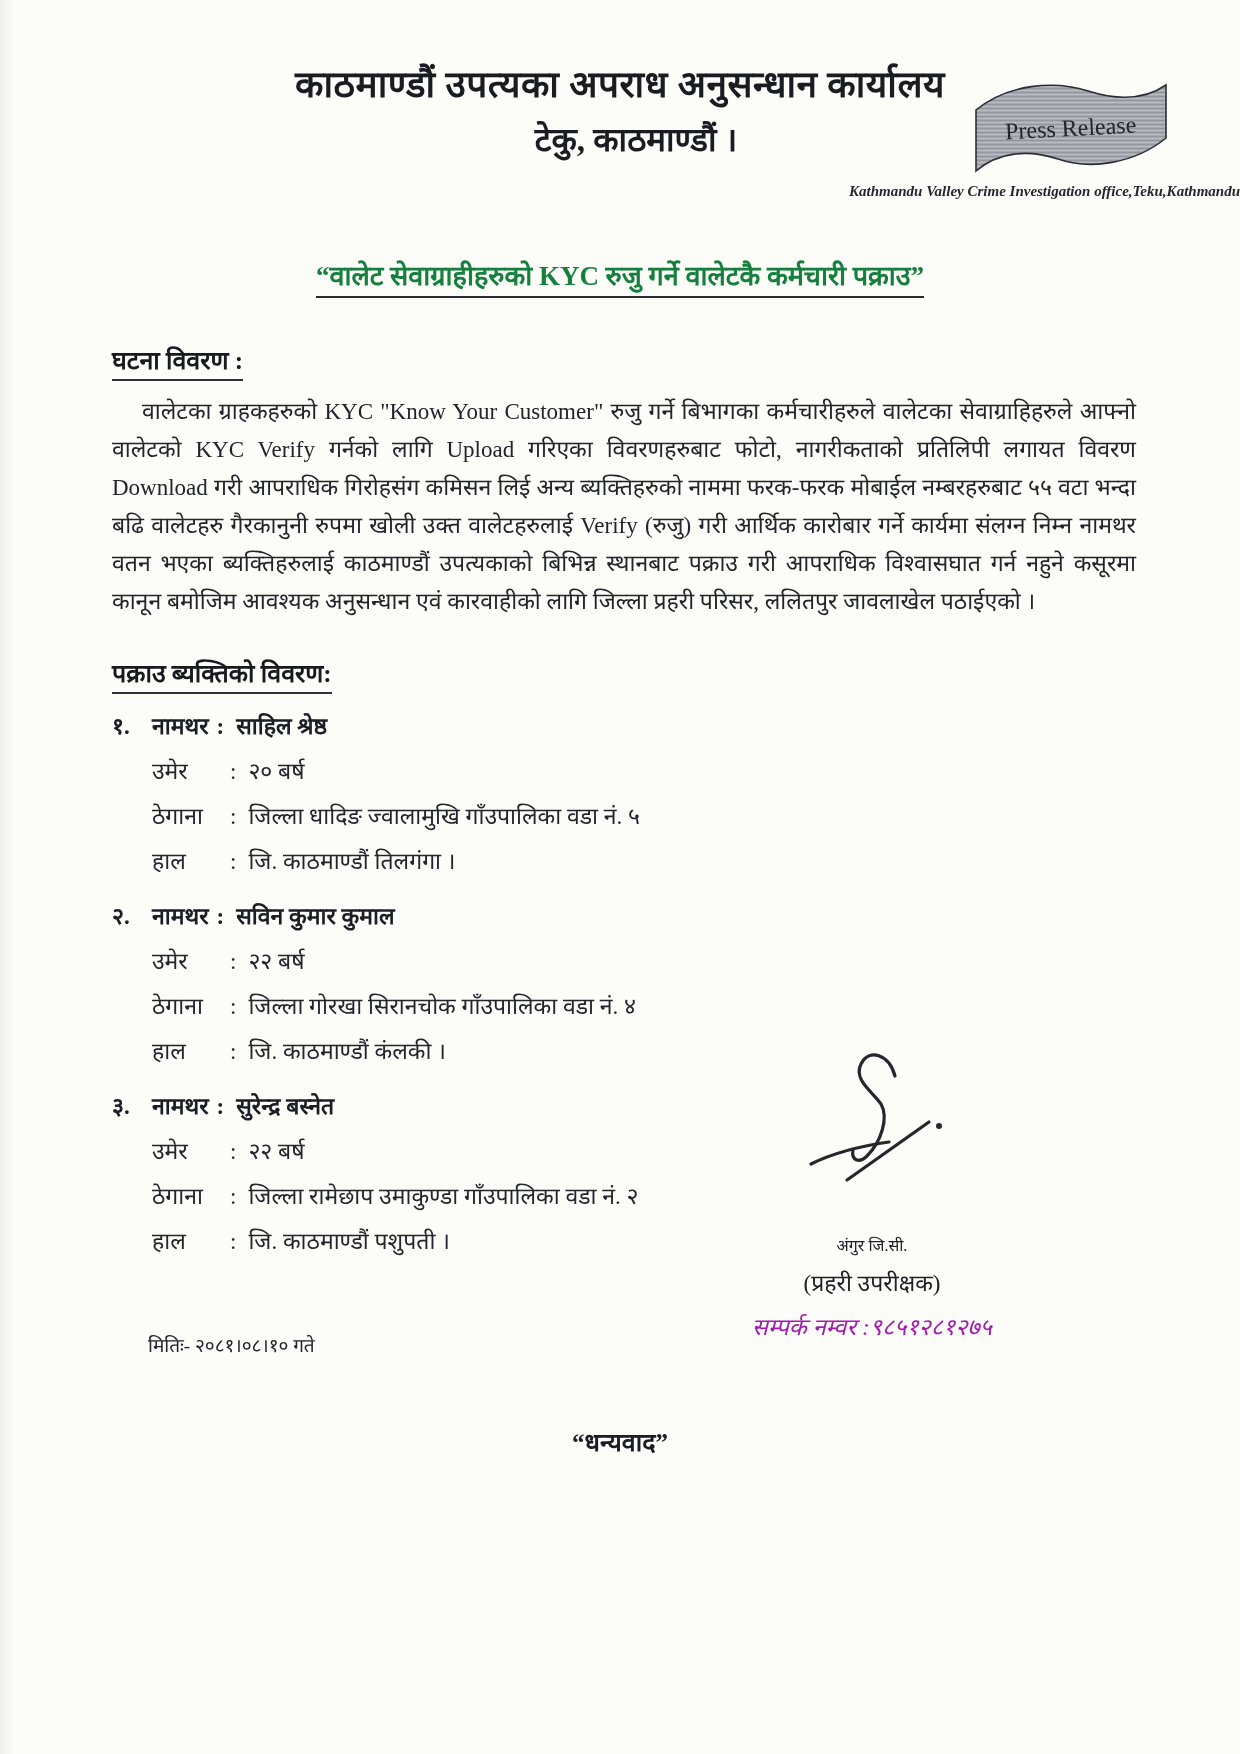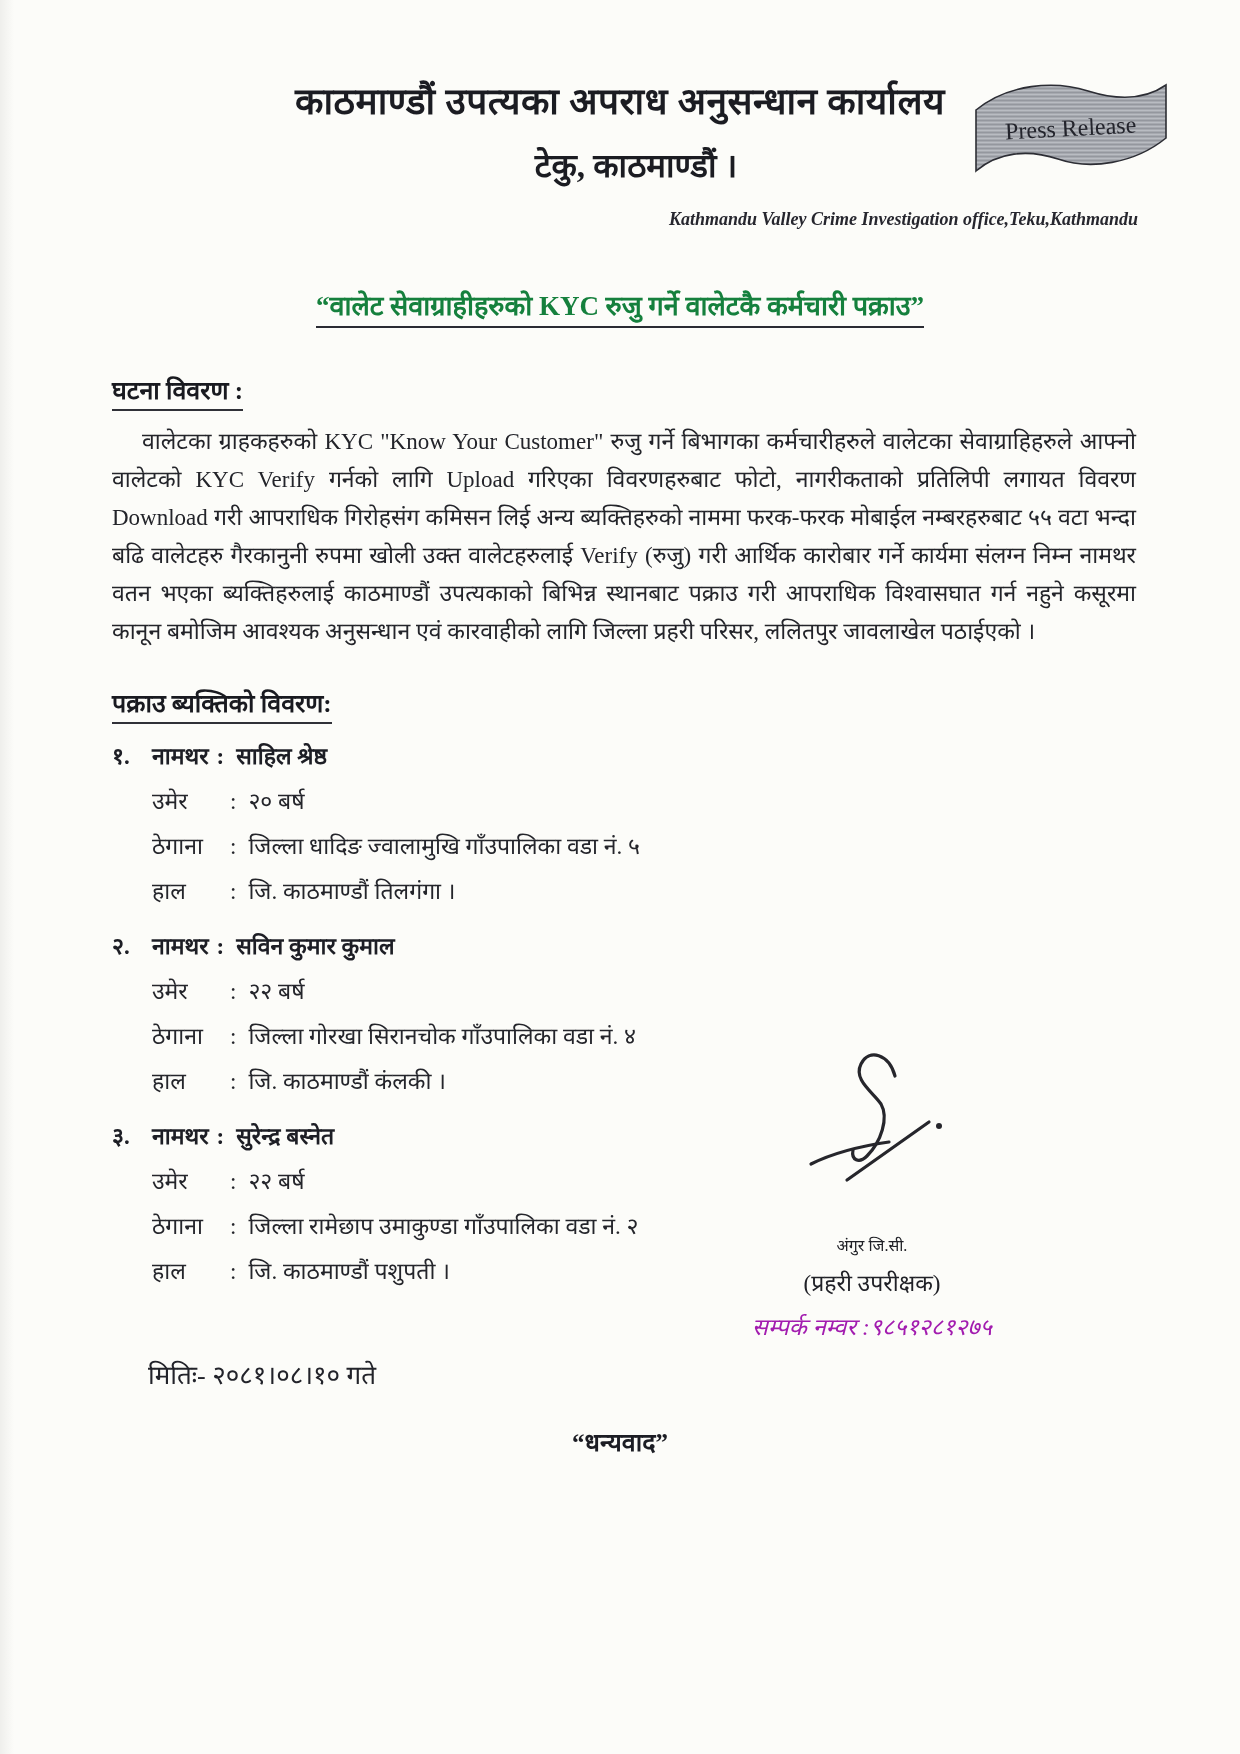--- a/index.html
+++ b/index.html
@@ -15,31 +15,31 @@
     overflow: hidden;
   }
   .scan-edge {
     position: absolute; left: 0; top: 0; bottom: 0; width: 14px;
     background: linear-gradient(90deg, rgba(120,120,118,0.10), rgba(0,0,0,0));
   }
   
   .letterhead { padding-top: 62px; text-align: center; }
   .org-name {
     font-size: 37px; font-weight: bold; letter-spacing: 0.5px;
-    color: #1b1c22; width: 760px; margin: 17px auto; line-height: 1.25;
+    color: #1b1c22; width: 760px; margin: 0 auto; line-height: 1.25;
   }
   .org-location {
     font-size: 33px; font-weight: bold; color: #1b1c22; margin-top: 8px; margin-left: 32px;
   }
   .press-banner {
     position: absolute; top: 78px; left: 968px; width: 205px; height: 96px;
   }
   .english-subtitle {
-    margin-top: 22px; padding-right: 102px;
-    text-align: right; font-size: 18px; font-weight: bold; font-style: italic;
+    margin-top: 22px; 
+    text-align: right; font-size: 15px; font-weight: bold; font-style: italic;
     color: #26262e;
   }
   
   .doc-title-wrap { text-align: center; margin-top: 56px; }
   .doc-title {
     display: inline-block; font-size: 27px; font-weight: bold; color: #15803d;
     border-bottom: 2.5px solid #2a2b33; padding-bottom: 3px;
   }
   
   .content { padding: 0 104px 0 112px; }
@@ -66,21 +66,21 @@
   .sig-block {
     position: absolute; top: 1038px; left: 712px; width: 320px;
     text-align: center;
   }
   .sig-mark { display: block; margin: 0 auto; }
   .sig-name { font-size: 16px; margin-top: -4px; color: #202127; }
   .sig-designation { font-size: 23px; margin-top: 10px; color: #202127; }
   .sig-contact { font-size: 23.5px; margin-top: 12px; color: #a21caf; white-space: nowrap; font-style: italic; }
   
   .date-line {
-    position: absolute; top: 1332px; left: 148px; font-size: 26px; color: #22232a; margin-top: 24px;
+    position: absolute; top: 1332px; left: 148px; font-size: 19px; color: #22232a;
   }
   .thanks-line {
     position: absolute; top: 1424px; left: 0; width: 100%;
     text-align: center; font-size: 25px; font-weight: bold; color: #1c1d24;
   }
 </style>
 </head>
 <body>
 
 <div class="page">

